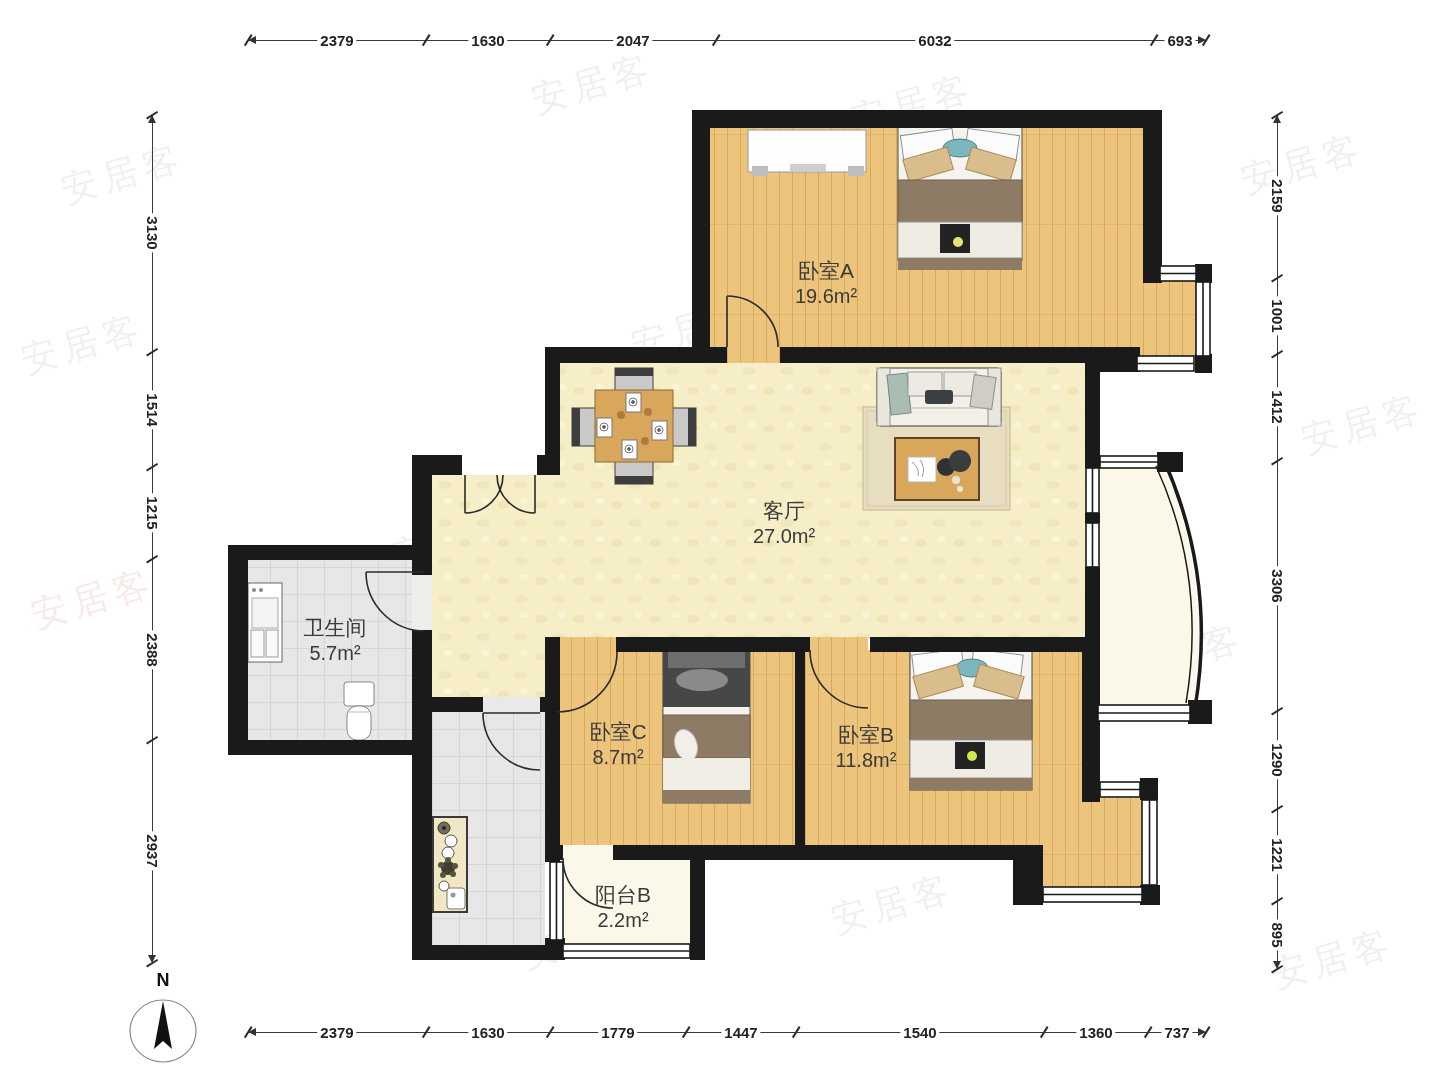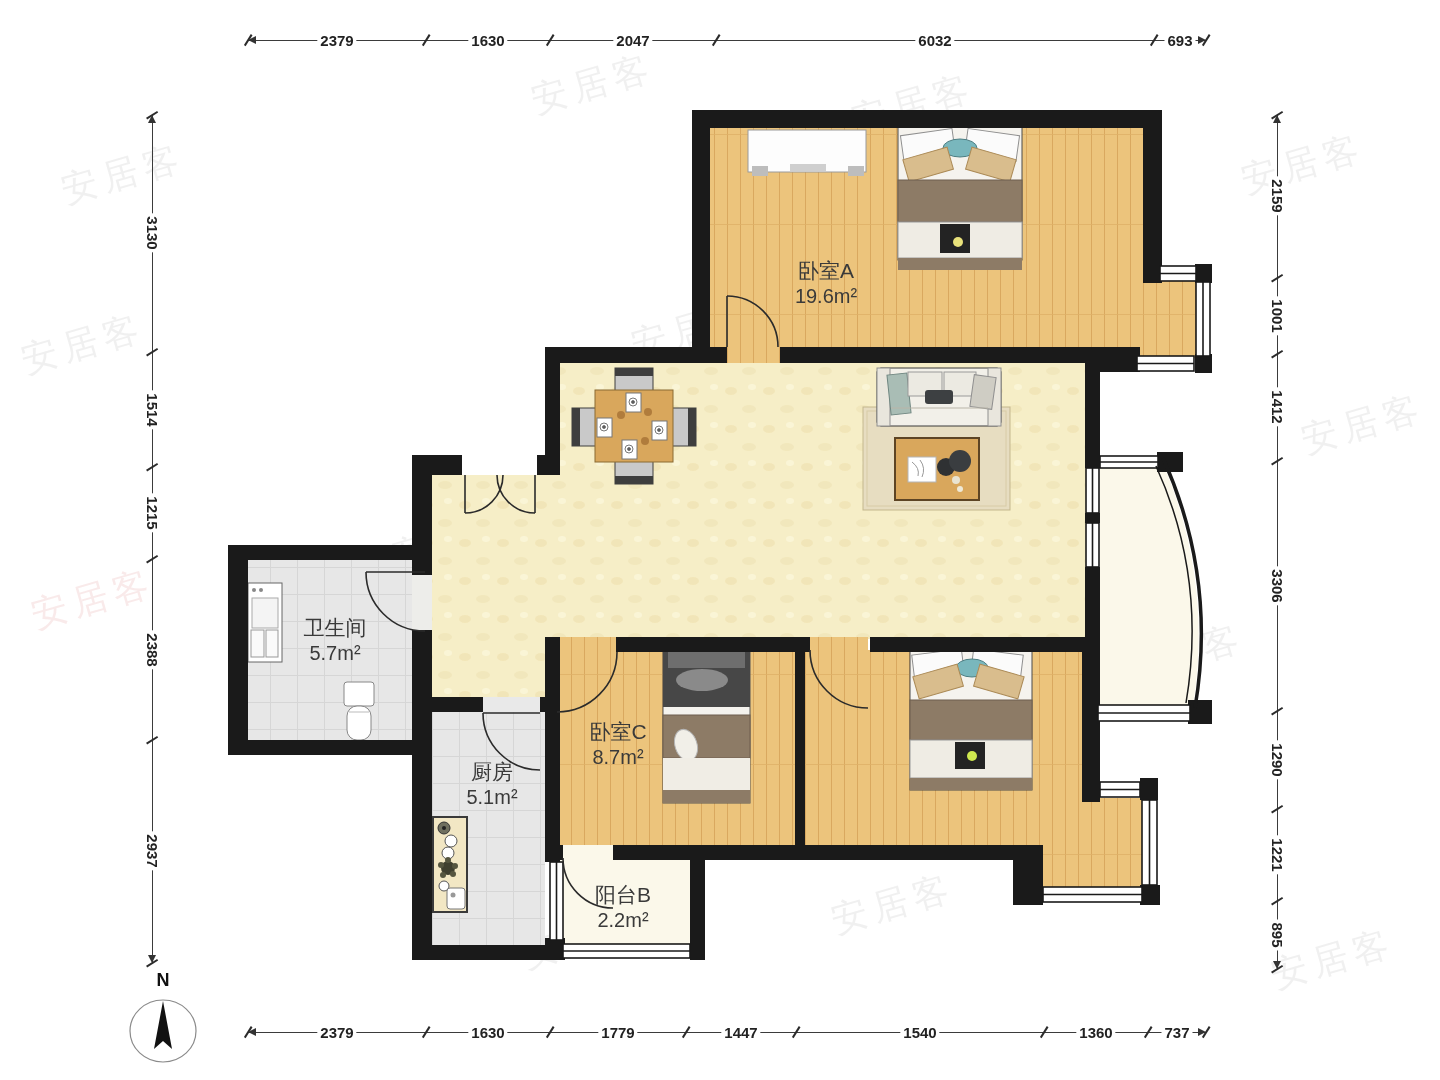--- a/index.html
+++ b/index.html
@@ -348,31 +348,35 @@
     <g>
       <ellipse cx="163" cy="1031" rx="33" ry="31" fill="#fff" stroke="#8a8a8a" stroke-width="1.2"></ellipse>
       <polygon points="163,1001 154,1049 163,1041 172,1049" fill="#111"></polygon>
     </g>
   </svg>
 
   <div class="roomlabel" style="left:756px;top:258px">
     <span class="nm">卧室A</span>
     <span class="ar">19.6m²</span>
   </div>
+  <div class="roomlabel" style="left:714px;top:498px">
+    <span class="nm">客厅</span>
+    <span class="ar">27.0m²</span>
+  </div>
   <div class="roomlabel" style="left:265px;top:615px">
     <span class="nm">卫生间</span>
     <span class="ar">5.7m²</span>
   </div>
-  <div class="roomlabel" style="left:422px;top:759px">
-    <span class="nm">厨房</span>
-    <span class="ar">5.1m²</span>
-  </div>
   <div class="roomlabel" style="left:548px;top:719px">
     <span class="nm">卧室C</span>
     <span class="ar">8.7m²</span>
+  </div>
+  <div class="roomlabel" style="left:796px;top:722px">
+    <span class="nm">卧室B</span>
+    <span class="ar">11.8m²</span>
   </div>
   <div class="roomlabel" style="left:553px;top:882px">
     <span class="nm">阳台B</span>
     <span class="ar">2.2m²</span>
   </div>
 
   <div class="compass-n">N</div>
 
   <div>
     <div class="dimline" style="left:248px;top:39.5px;width:958px;height:1px"></div>

